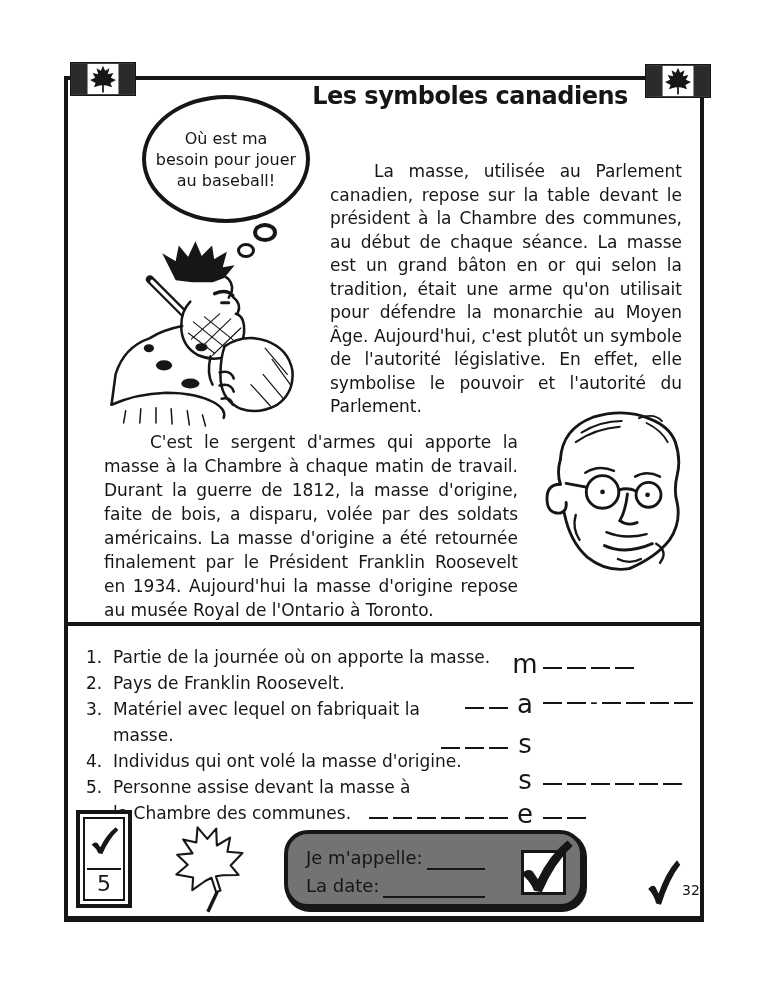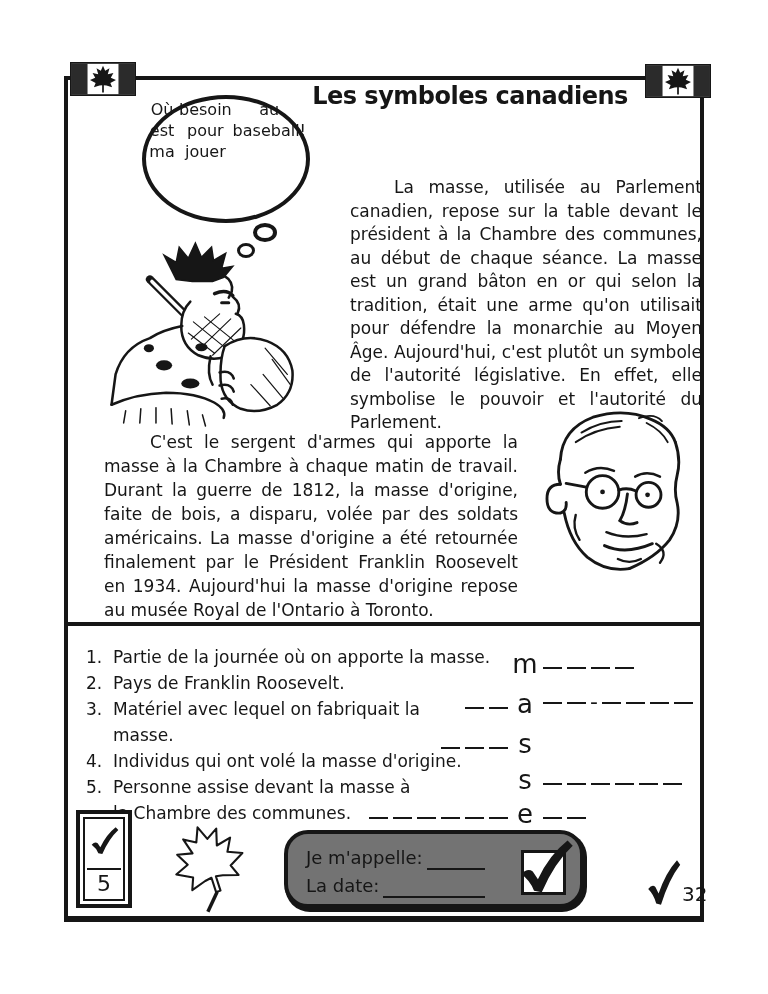--- a/index.html
+++ b/index.html
@@ -12,31 +12,31 @@
   .flag { position:absolute; width:66px; height:34px; }
   .flag-left { left:70px; top:62px; }
   .flag-right { left:645px; top:64px; }
 
   .title-block { position:absolute; left:240px; top:82px; width:460px; text-align:center; }
   .title { font-size:24px; font-weight:bold; letter-spacing:-0.5px; }
   .subtitle { font-size:22px; font-style:italic; margin-top:5px; }
 
   .bubble { position:absolute; left:142px; top:95px; width:168px; height:128px;
     border:4px solid #161616; border-radius:50%; background:#fff;
-    display:flex; flex-direction:row; justify-content:center; text-align:center;
+    display:flex; flex-direction:column; justify-content:center; text-align:center;
     font-size:16px; line-height:21px; }
   .bubble span { display:block; }
   .thought-dot { position:absolute; border:3px solid #161616; border-radius:50%; background:#fff; }
   .dot-1 { left:253px; top:223px; width:24px; height:19px; border-width:4px; }
   .dot-2 { left:237px; top:243px; width:18px; height:15px; }
 
   .caveman { position:absolute; left:93px; top:233px; width:228px; height:194px; }
 
   .para { position:absolute; text-align:justify; font-size:17px; }
-  .para-1 { left:330px; top:176px; width:352px; line-height:23.5px; text-indent:44px;margin-left:20px; }
+  .para-1 { left:330px; top:160px; width:352px; line-height:23.5px; text-indent:44px; }
   .para-2 { left:104px; top:430px; width:414px; line-height:24px; text-indent:46px; }
 
   .portrait { position:absolute; left:533px; top:400px; width:164px; height:182px; }
   .portrait-caption { position:absolute; left:523px; top:586px; width:180px; text-align:center;
     font-style:italic; font-size:17px; }
 
   .divider { position:absolute; left:64px; top:622px; width:640px; height:4px; background:#161616; }
 
   .questions { position:absolute; left:86px; top:644px; width:420px; font-size:17px; line-height:26px; }
   .q-item { display:flex; }
@@ -65,21 +65,21 @@
   .form-box { position:absolute; left:284px; top:830px; width:300px; height:78px;
     border:4px solid #161616; border-radius:24px; background:#737373;
     box-shadow:2px 3px 0 1px #161616; padding:12px 95px 10px 18px; }
   .form-row { display:flex; align-items:flex-end; font-size:18px; line-height:24px; margin-bottom:4px; }
   .fill-line { flex:1; border-bottom:2px solid #161616; height:18px; margin-left:4px; }
   .form-checkbox { position:absolute; left:233px; top:16px; width:45px; height:45px;
     border:3px solid #161616; background:#fff; }
   .form-check-mark { position:absolute; left:228px; top:0px; width:58px; height:66px; }
 
   .page-check { position:absolute; left:645px; top:858px; width:36px; height:50px; }
-  .page-number { position:absolute; left:682px; top:882px; font-size:20px; }
+  .page-number { position:absolute; left:682px; top:882px; font-size:14px; }
 </style>
 </head>
 <body>
 
 <div class="sheet">
 
   <div class="page-border"></div>
 
   <svg class="flag flag-left" viewBox="0 0 64 32">
     <rect x="0" y="0" width="64" height="32" fill="#ffffff" stroke="#161616" stroke-width="2.5"></rect>

